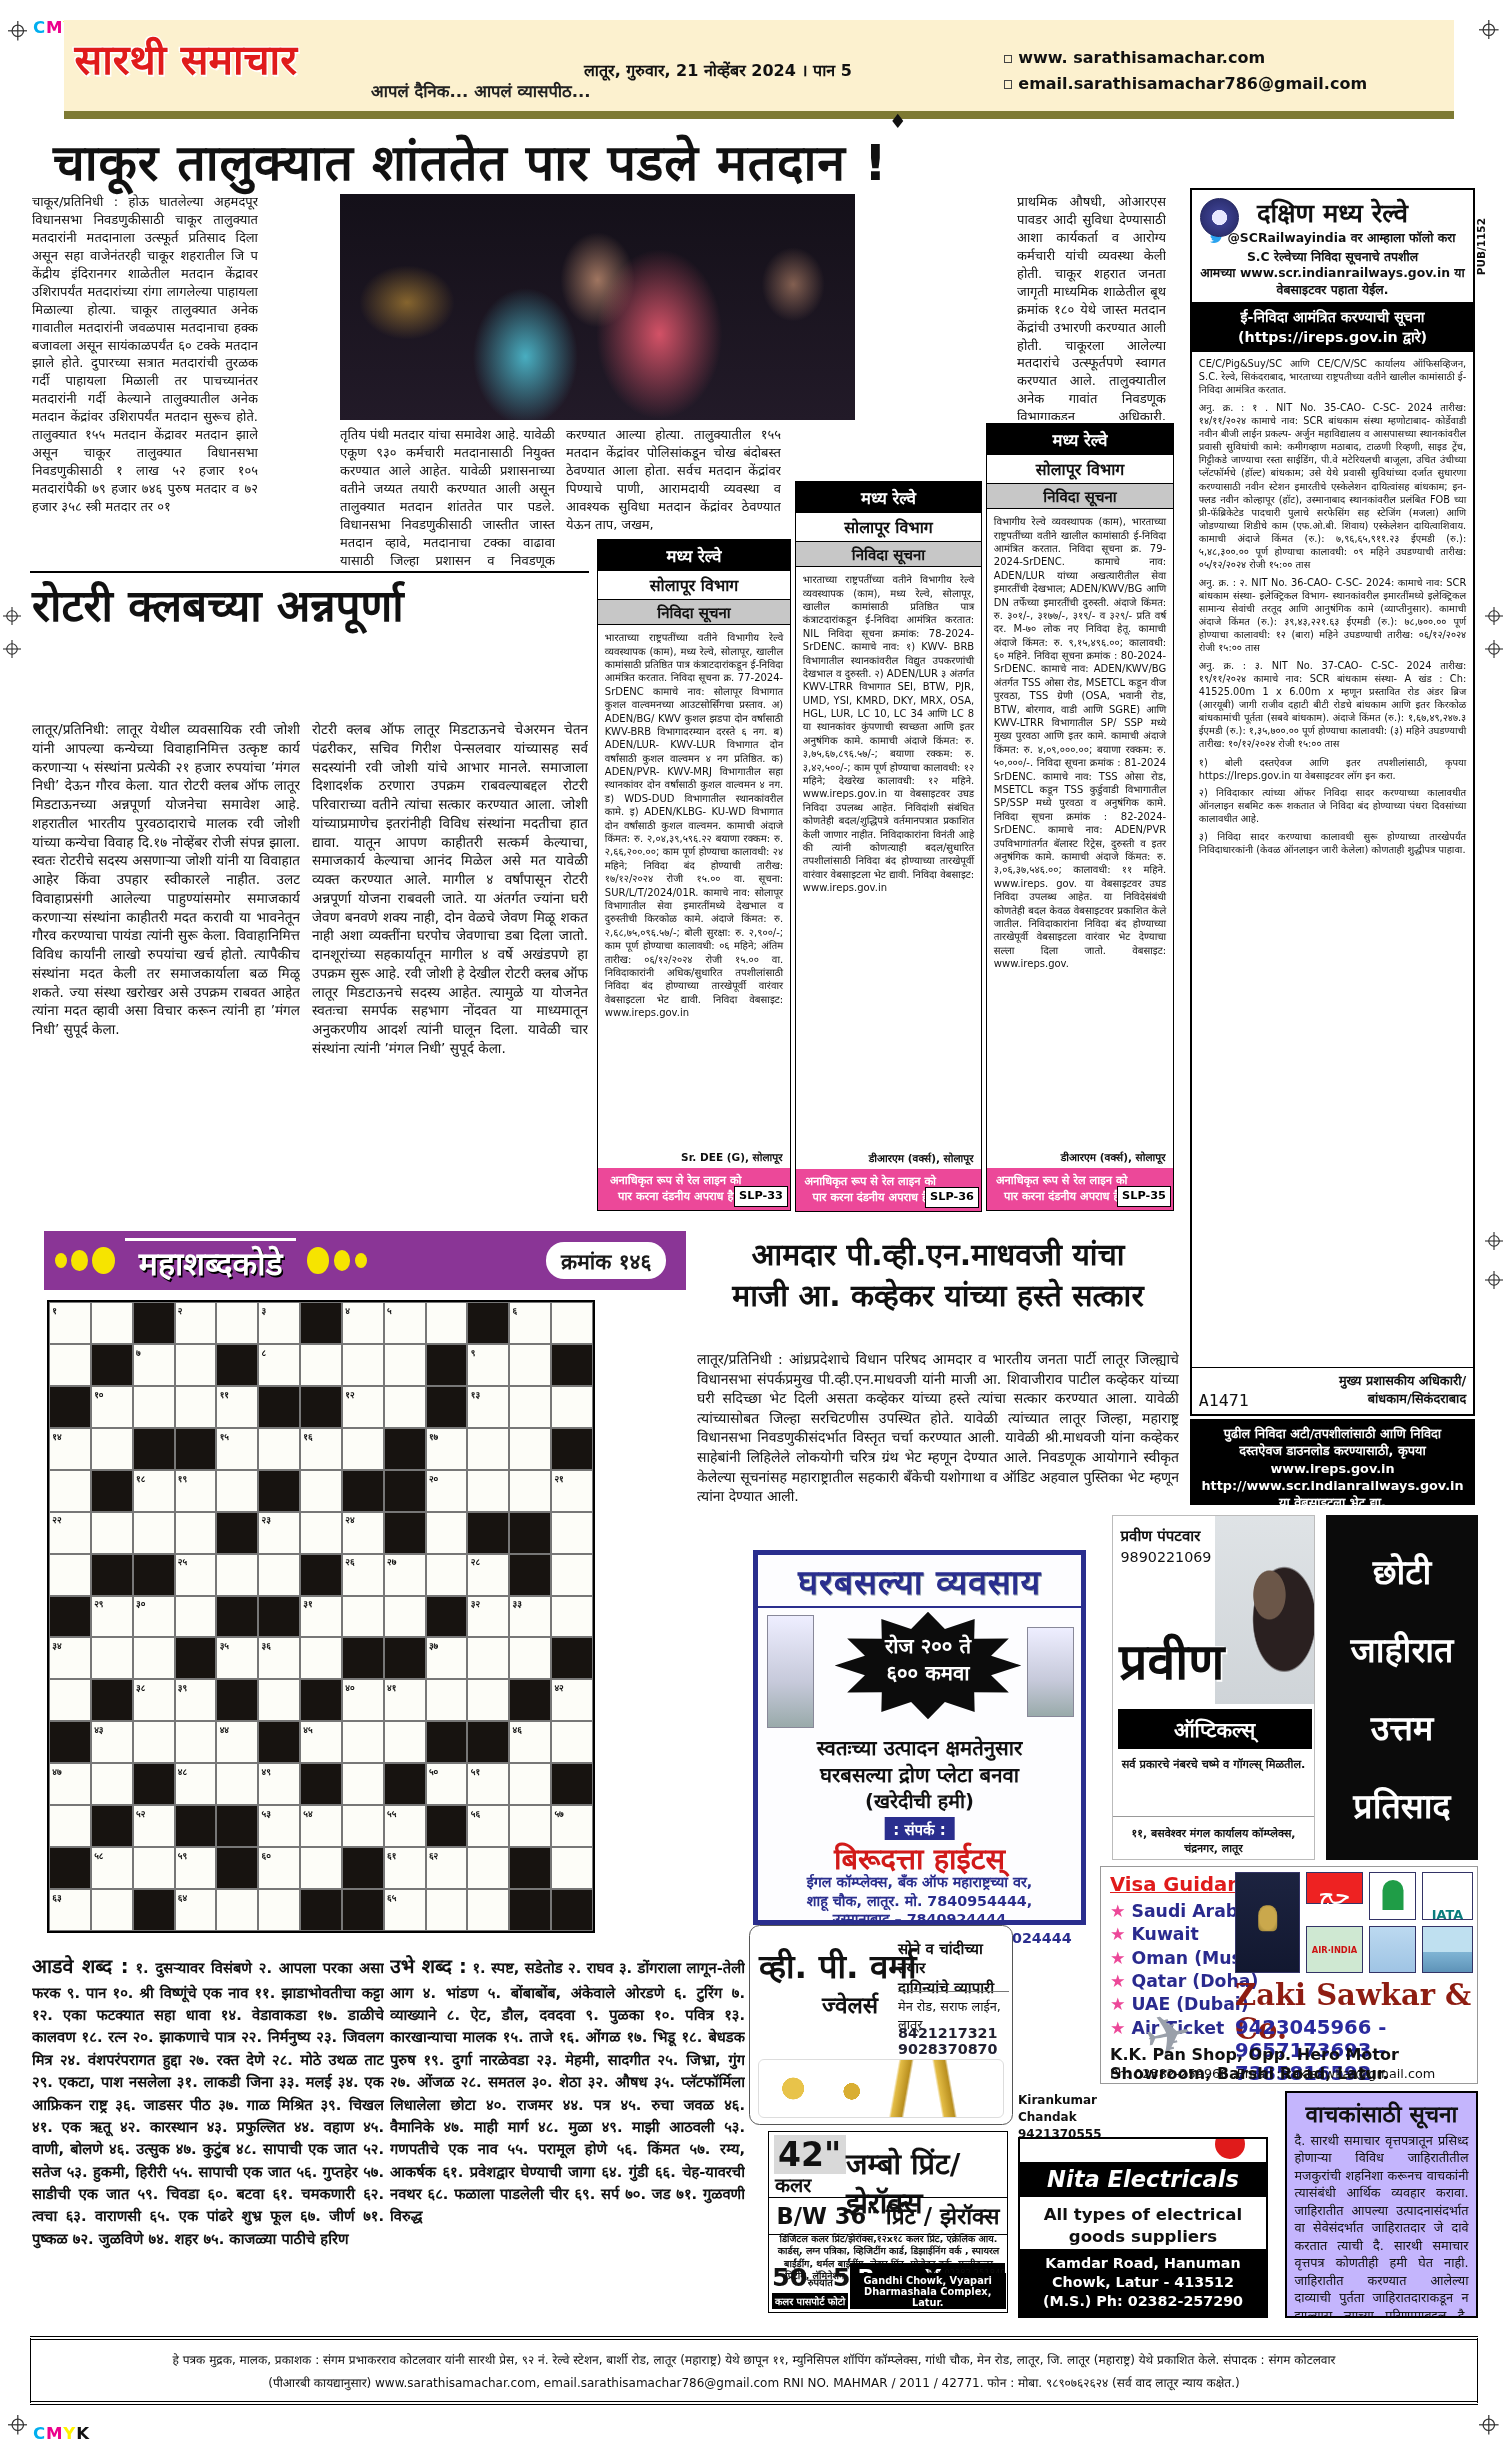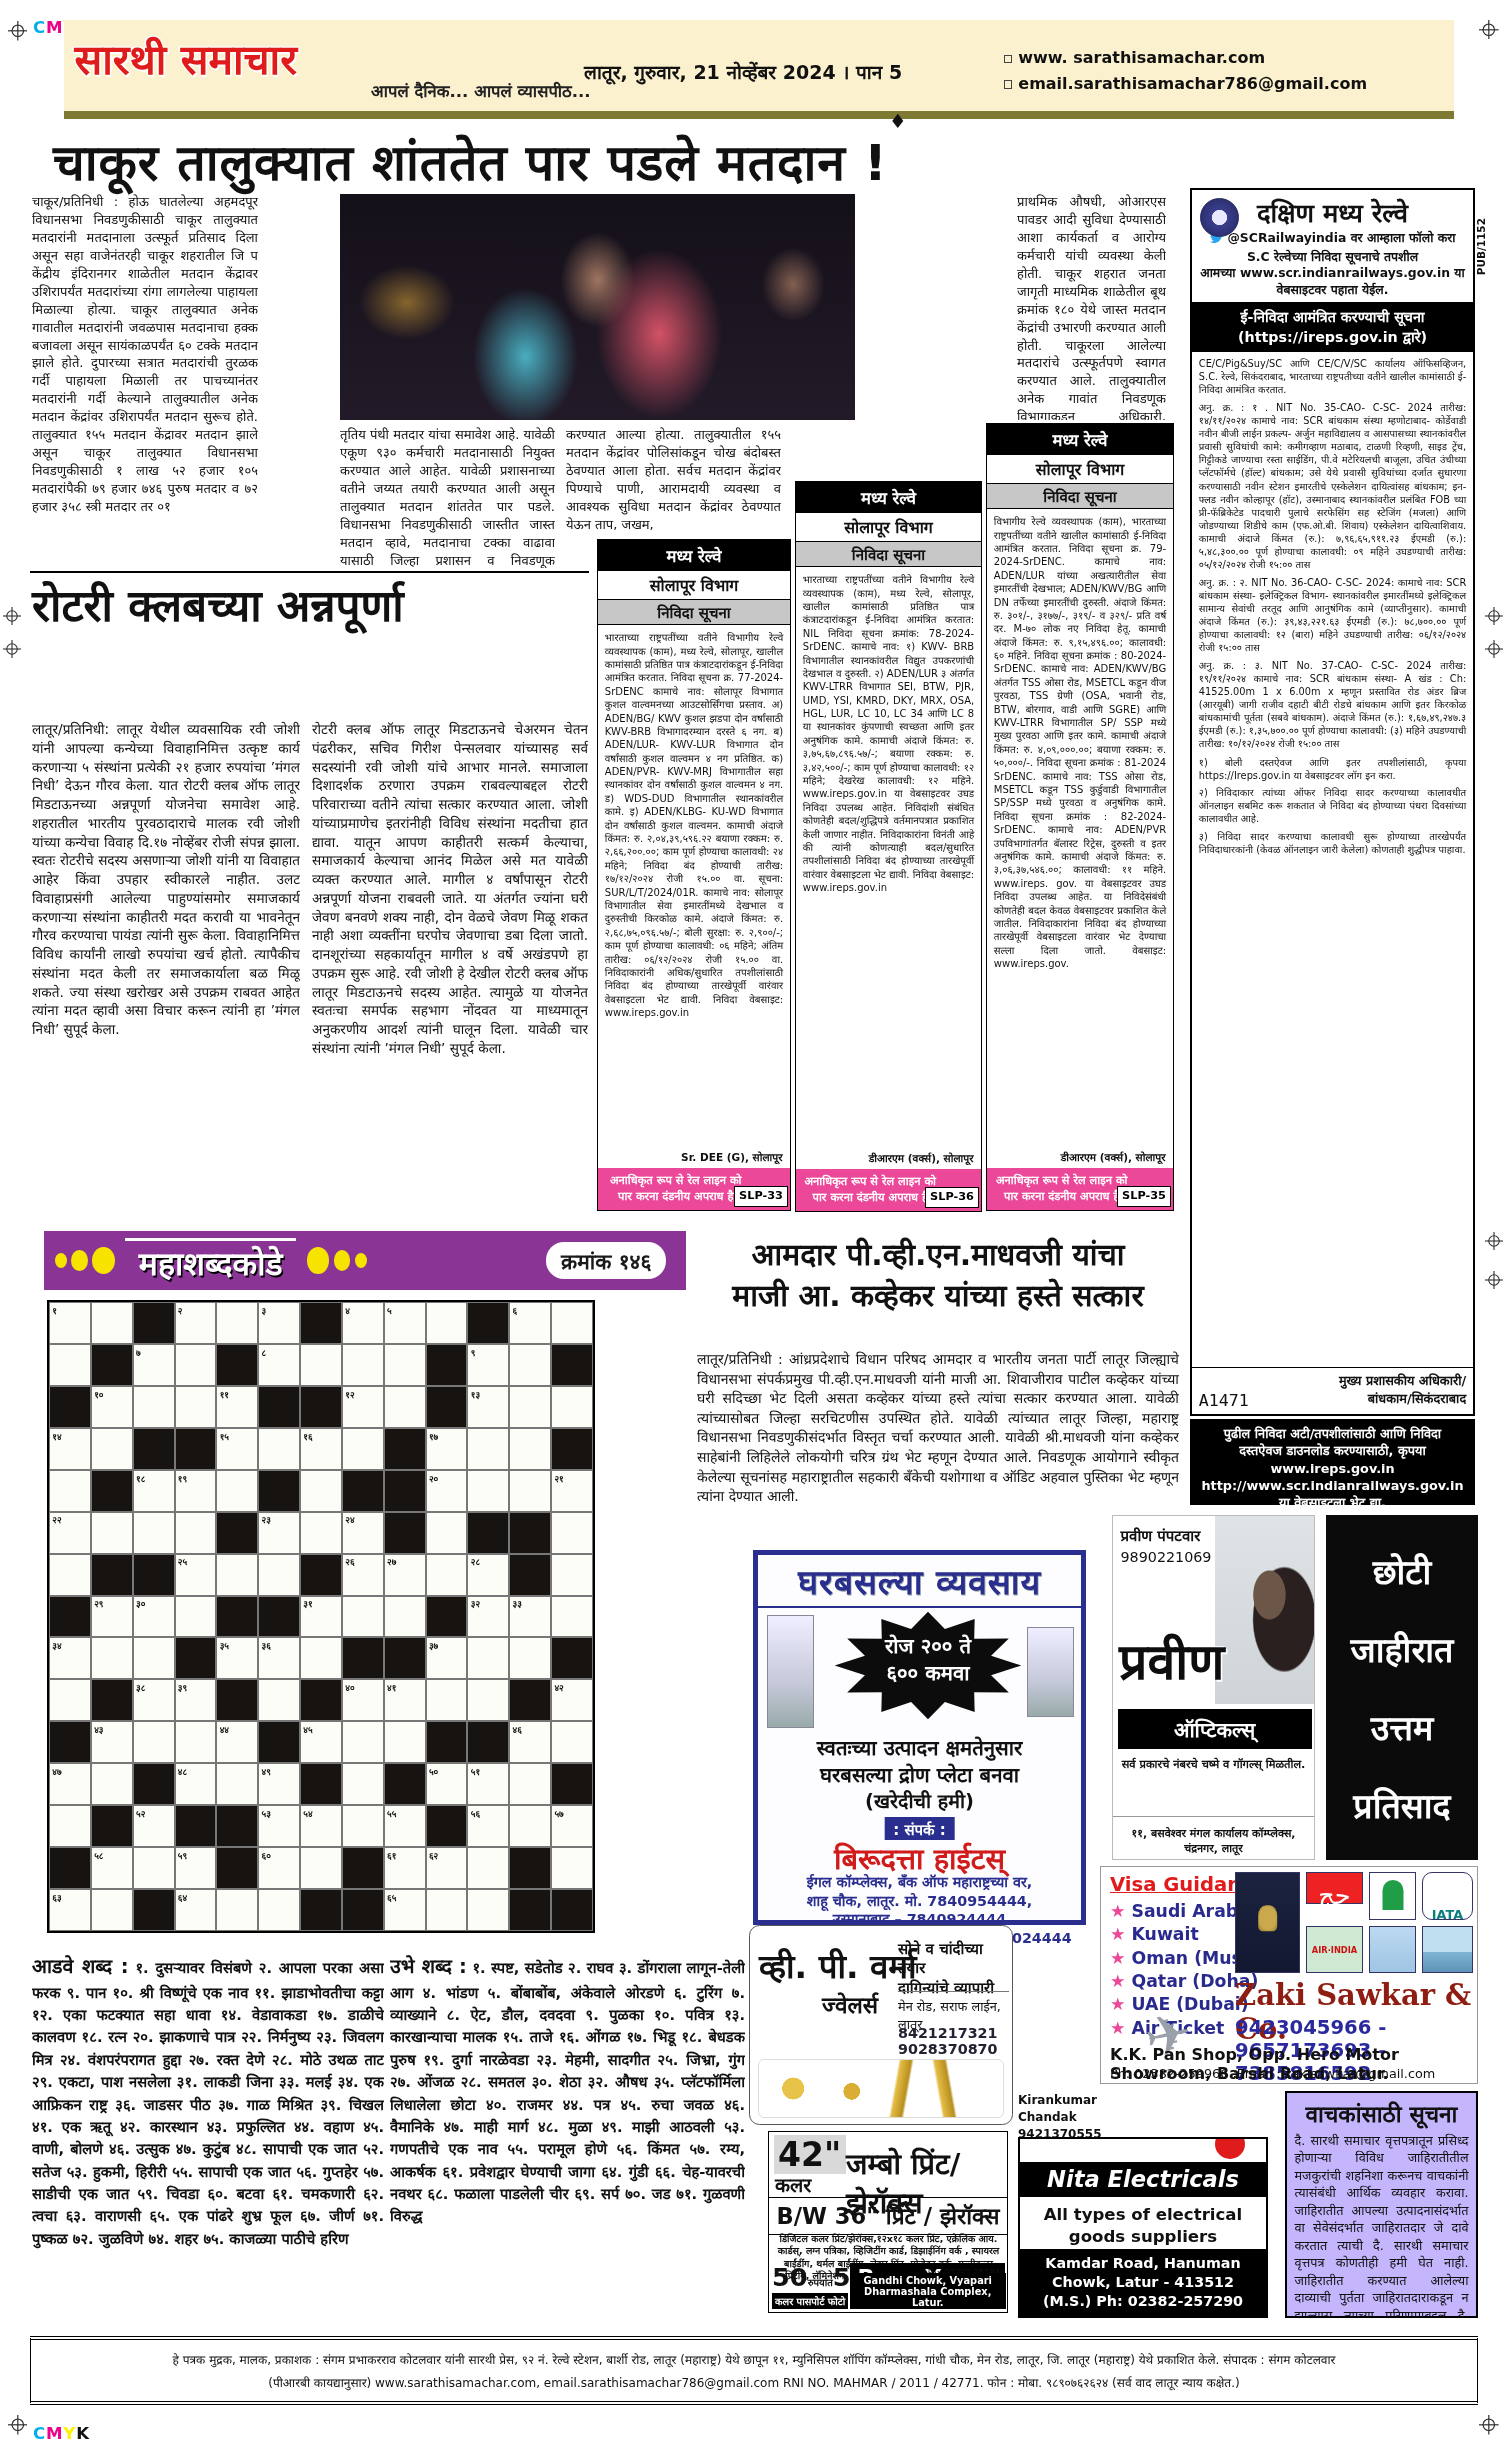--- a/index.html
+++ b/index.html
@@ -9,21 +9,21 @@
   .abs{position:absolute;}
   
   .reg svg{display:block;}
   .cmyk{font-size:16.6px;font-weight:bold;letter-spacing:0.8px;}
   .cmyk .c{color:#00aeef;} .cmyk .m{color:#ec008c;} .cmyk .y{color:#fff200;} .cmyk .k{color:#111;}
   
   .masthead{left:64px;top:19.6px;width:1390px;height:92px;background:#fcf1cf;}
   .mast-title{position:absolute;left:10.5px;top:10.5px;font-size:41px;font-weight:bold;color:#e01b1b;
               text-shadow:1.5px 1.5px 0 #fff,-1.5px -1.5px 0 #fff,0.8px -0.8px 0 #fff,-0.8px 0.8px 0 #fff;}
   .mast-tag{position:absolute;left:307px;top:59px;font-size:16.6px;font-weight:bold;color:#222;}
-  .mast-date{position:absolute;left:520px;top:39px;font-size:19px;font-weight:bold;}
+  .mast-date{position:absolute;left:520px;top:39px;font-size:16px;font-weight:bold;}
   .mast-contact{position:absolute;left:940px;top:25.6px;font-size:16px;font-weight:bold;line-height:1.6;}
   .bullet-square{display:inline-block;width:8.3px;height:8.3px;border:1.5px solid #444;margin-right:6px;}
   .olive-bar{left:64px;top:111px;width:1390px;height:8.3px;background:#7e7a33;}
   
   .lead-headline{left:53px;top:127px;width:1115px;font-size:50px;font-weight:bold;letter-spacing:0.8px;}
   .ornament{left:889px;top:110px;font-size:19.6px;}
   .body-col{font-size:13px;line-height:1.38;text-align:justify;overflow:hidden;}
   .col-left{left:32px;top:193px;width:226px;height:375px;}
   .lead-photo{left:340px;top:194px;width:515px;height:226px;
     background:
@@ -136,21 +136,21 @@
   .visa-item::before{content:"★ ";color:#ec4899;}
   .zk-tile{position:absolute;border:0.8px solid #336;}
   .zk-passport{left:134px;top:4.5px;width:65px;height:101px;background:linear-gradient(#1c2340,#121830);}
   .zk-pass-emblem{position:absolute;left:50%;top:46%;transform:translate(-50%,-50%);width:19.6px;height:25.6px;
                   background:radial-gradient(#caa84c 60%,#8a742f);border-radius:40% 40% 20% 20%;}
   .zk-haj{left:205px;top:4.5px;width:57px;height:32px;background:#e22;color:#fff;font-size:25.6px;text-align:center;line-height:45px;}
   .zk-mosque{left:268px;top:4.5px;width:47px;height:48px;background:#fff;}
   .zk-mosque-arch{position:absolute;left:50%;top:7.5px;transform:translateX(-50%);width:21px;height:30px;
                   background:#1f9d47;border-radius:10.5px 10.5px 0 0;}
   .zk-iata{left:321px;top:4.5px;width:51px;height:48px;background:#fff;color:#0a7d7d;font-weight:bold;
-           font-size:12.8px;text-align:center;line-height:83px;border-radius:10px;}
+           font-size:12.8px;text-align:center;line-height:83px;}
   .zk-ticket{left:205px;top:59px;width:57px;height:47px;background:#cfe8d2;color:#c11;font-weight:bold;
              font-size:8.3px;text-align:center;line-height:47px;}
   .zk-pan{left:268px;top:59px;width:47px;height:47px;background:linear-gradient(#bcd9f0,#9fc4e4);}
   .zk-burj{left:321px;top:59px;width:51px;height:47px;background:linear-gradient(#bfe0f0 55%,#7fb4d4 56%,#5e93b8);}
   .zk-brand{position:absolute;left:134px;top:111px;width:238px;font-size:29px;font-weight:bold;color:#8e1d12;
             font-family:"DejaVu Serif","Liberation Serif",serif;}
   .zk-phones{position:absolute;left:134px;top:149px;width:241px;font-size:19.6px;font-weight:bold;color:#2a2a9e;}
   .zk-addr{position:absolute;left:9px;top:178px;width:362px;font-size:16px;font-weight:bold;}
   .zk-contact{position:absolute;left:9px;top:199px;width:362px;font-size:12.8px;}
   .zk-plane{position:absolute;left:44px;top:136px;font-size:56px;color:#9aa0aa;transform:rotate(-12deg);}

